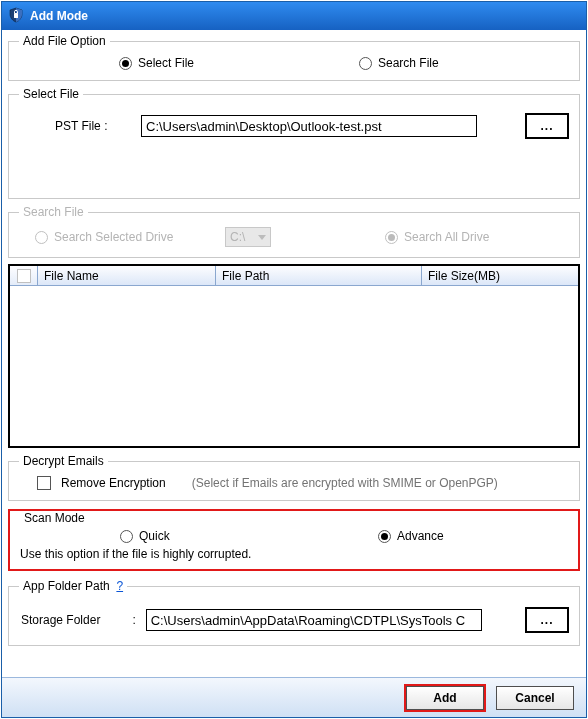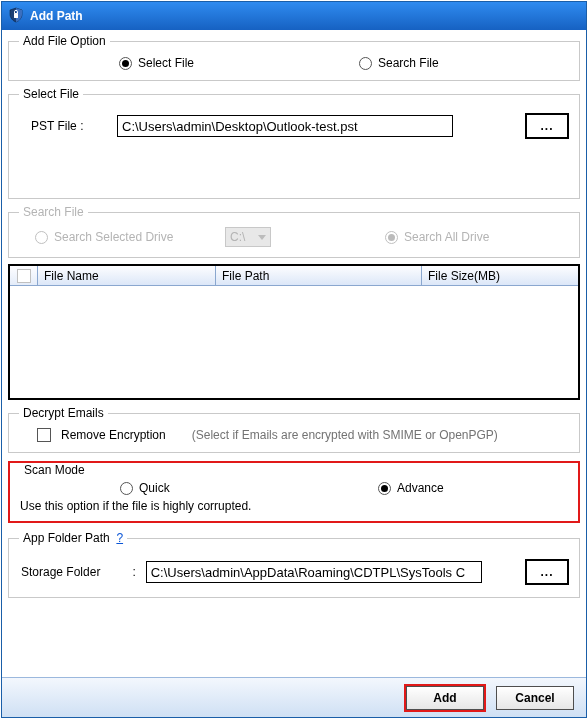--- a/index.html
+++ b/index.html
@@ -20,21 +20,21 @@
   .radio .dot { width: 7px; height: 7px; border-radius: 50%; background: #000; }
   .radio.disabled .dot { background: #bbb; }
   .checkbox { width: 14px; height: 14px; border: 1px solid #555; background: #fff; display: inline-block; }
   .checkbox.disabled { border-color: #c0c0c0; }
   .label { color: #000; }
   .label-disabled { color: #b4b4b4; }
   .textinput { border: 1px solid #000; padding: 3px 4px; height: 22px; background: #fff; font-size: 13px; }
   .btn-dots { width: 44px; height: 26px; border: 2px solid #000; background: #fff; display: inline-flex; align-items: center; justify-content: center; font-weight: bold; letter-spacing: 1px; }
   .select-disabled { width: 46px; height: 20px; background: #e8e8e8; border: 1px solid #c8c8c8; display: inline-flex; align-items: center; justify-content: space-between; padding: 0 4px; color: #b4b4b4; }
   .select-disabled .chev { border-left: 4px solid transparent; border-right: 4px solid transparent; border-top: 5px solid #bcbcbc; }
-  .table-wrap { border: 2px solid #000; height: 136px; display: flex; flex-direction: column; background: #3b82f6; }
+  .table-wrap { border: 2px solid #000; height: 184px; display: flex; flex-direction: column; background: #3b82f6; }
   .thead { display: flex; align-items: stretch; height: 20px; }
   .thead .chkcell { width: 28px; background: linear-gradient(#fdfdff, #e4ecf9); border-right: 1px solid #8aa7cf; border-bottom: 1px solid #8aa7cf; display: flex; align-items: center; justify-content: center; }
   .thead .th { background: linear-gradient(#fdfdff, #dce7f8); border-right: 1px solid #8aa7cf; border-bottom: 1px solid #8aa7cf; display: flex; align-items: center; padding: 0 6px; color: #000; }
   .thead .th:last-child { border-right: none; }
   .tbody { flex: 1; background: #fff; }
   .hint-blue { color: #737373; }
   .link { color: #0a55d6; text-decoration: underline; }
   .scan-highlight { border: 2px solid #e11919; margin: 2px 0; }
   .scan-highlight fieldset { border: none; padding: 4px 10px 8px 10px; margin: 0; }
   .footer { height: 40px; background: linear-gradient(#f3f7fd, #cfe0f4); border-top: 1px solid #9bb8dd; display: flex; align-items: center; justify-content: flex-end; padding-right: 12px; gap: 12px; }
@@ -49,21 +49,21 @@
 
   <div class="titlebar">
     <span>
       <svg width="16" height="16" viewBox="0 0 16 16">
         <path d="M8 1 L14 3 V7 C14 11 11 14 8 15 C5 14 2 11 2 7 V3 Z" fill="#1c3f73" stroke="#0a2547" stroke-width="0.6"></path>
         <path d="M8 1 L14 3 V7 C14 11 11 14 8 15 Z" fill="#3b6fbf"></path>
         <rect x="6" y="6" width="4" height="5" fill="#fff" rx="0.5"></rect>
         <path d="M6.5 6 V4.8 a1.5 1.5 0 0 1 3 0 V6" fill="none" stroke="#fff" stroke-width="1"></path>
       </svg>
     </span>
-    <span>Add Path</span>
+    <span>Add Mode</span>
   </div>
 
   <div class="body">
 
     <fieldset>
       <legend>Add File Option</legend>
       <div class="row" style="padding-left:100px;">
         <div class="radio-row" style="width:240px;">
           <span class="radio">
               <span class="dot"></span>
@@ -73,21 +73,21 @@
         <div class="radio-row">
           <span class="radio"></span>
           <span class="label">Search File</span>
         </div>
       </div>
     </fieldset>
 
     <fieldset style="height:112px;">
       <legend>Select File</legend>
       <div class="row" style="gap:18px; align-items:center; padding:4px 0 0 12px;">
-        <span class="label" style="width:68px;">PST File :</span>
+        <span class="label" style="width:68px;margin-left:24px;">PST File :</span>
         <input class="textinput" style="width: 336px;" type="text" value="C:\Users\admin\Desktop\Outlook-test.pst">
         <span class="spacer-flex"></span>
         <span class="btn-dots">...</span>
       </div>
     </fieldset>
 
     <fieldset class="disabled">
       <legend>Search File</legend>
       <div class="row" style="gap:28px; padding-left:16px;">
         <div class="radio-row" style="width:162px;">

